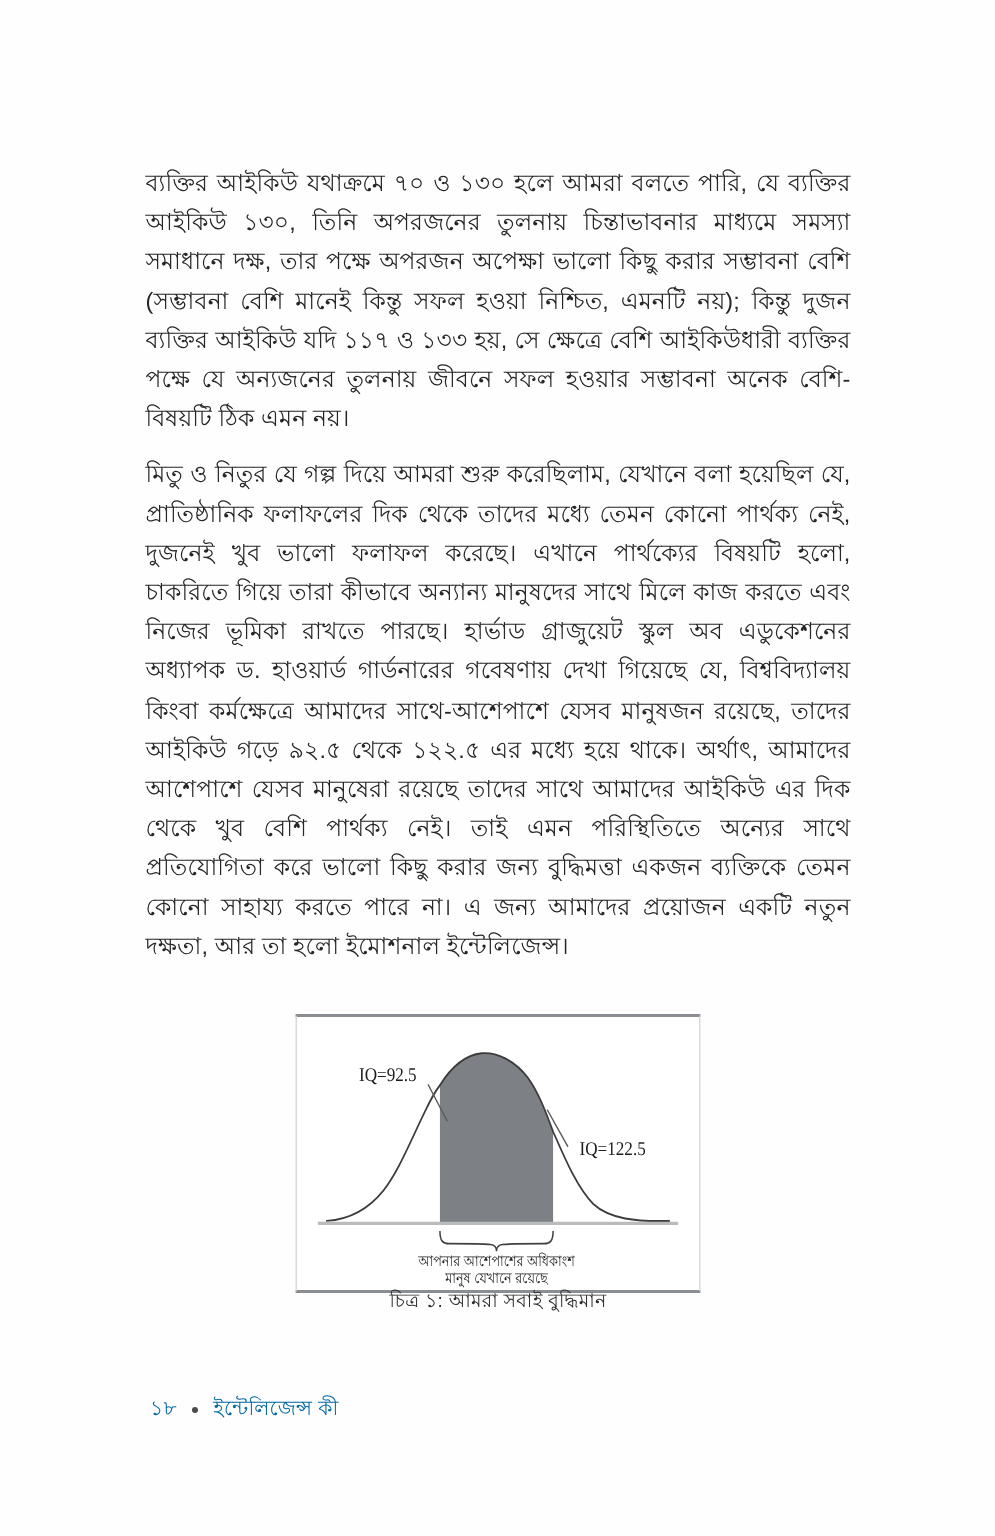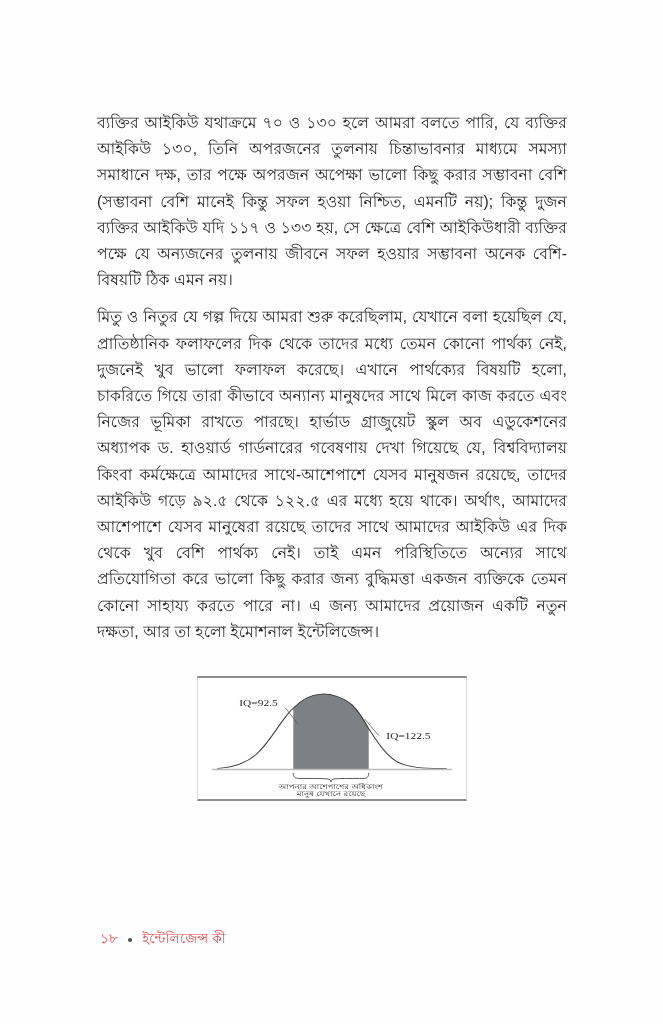--- a/index.html
+++ b/index.html
@@ -53,21 +53,21 @@
     top: 676px;
     width: 270px;
   }
 
   .figure-box {
     border-top: 2px solid #8a8d91;
     border-bottom: 2px solid #8a8d91;
     border-left: 1px solid #d8d9da;
     border-right: 1px solid #d8d9da;
     background: #ffffff;
-    height: 125px;
+    height: 186px;
     position: relative;
     box-sizing: border-box;
   }
 
   .figure-svg {
     display: block;
     width: 100%;
     height: 100%;
   }
 
@@ -84,21 +84,21 @@
   }
 
   
   .footer {
     position: absolute;
     left: 100px;
     top: 928px;
     display: flex;
     align-items: center;
     gap: 8px;
-    color: #ef4444;
+    color: #0369a1;
     font-size: 13.5px;
     font-family: "Liberation Sans", "DejaVu Sans", sans-serif;
   }
   .footer .pg-num { letter-spacing: 0.3px; }
   .footer .dot {
     display: inline-block;
     width: 4px;
     height: 4px;
     border-radius: 50%;
     background: #4a4a4a;
@@ -164,20 +164,21 @@
                  C 133,135.3 134,137 134,139
                  C 134,137 135,135.3 138,135
                  C 144,134.5 158,134.5 166,134.5
                  C 170,134.5 172,133 172,127" fill="none" stroke="#3f3f3f" stroke-width="1"></path>
 
         <text class="bn-note" x="134" y="148" text-anchor="middle">আপনার আশেপাশের অধিকাংশ</text>
         <text class="bn-note" x="134" y="158" text-anchor="middle">মানুষ যেখানে রয়েছে</text>
       </svg>
     </div>
 
+    <div class="fig-caption">চিত্র ১: আমরা সবাই বুদ্ধিমান</div>
   </div>
 
   <div class="footer">
     <span class="pg-num">১৮</span>
     <span class="dot"></span>
     <span class="running-head">ইন্টেলিজেন্স কী</span>
   </div>
 
 </div>
 

